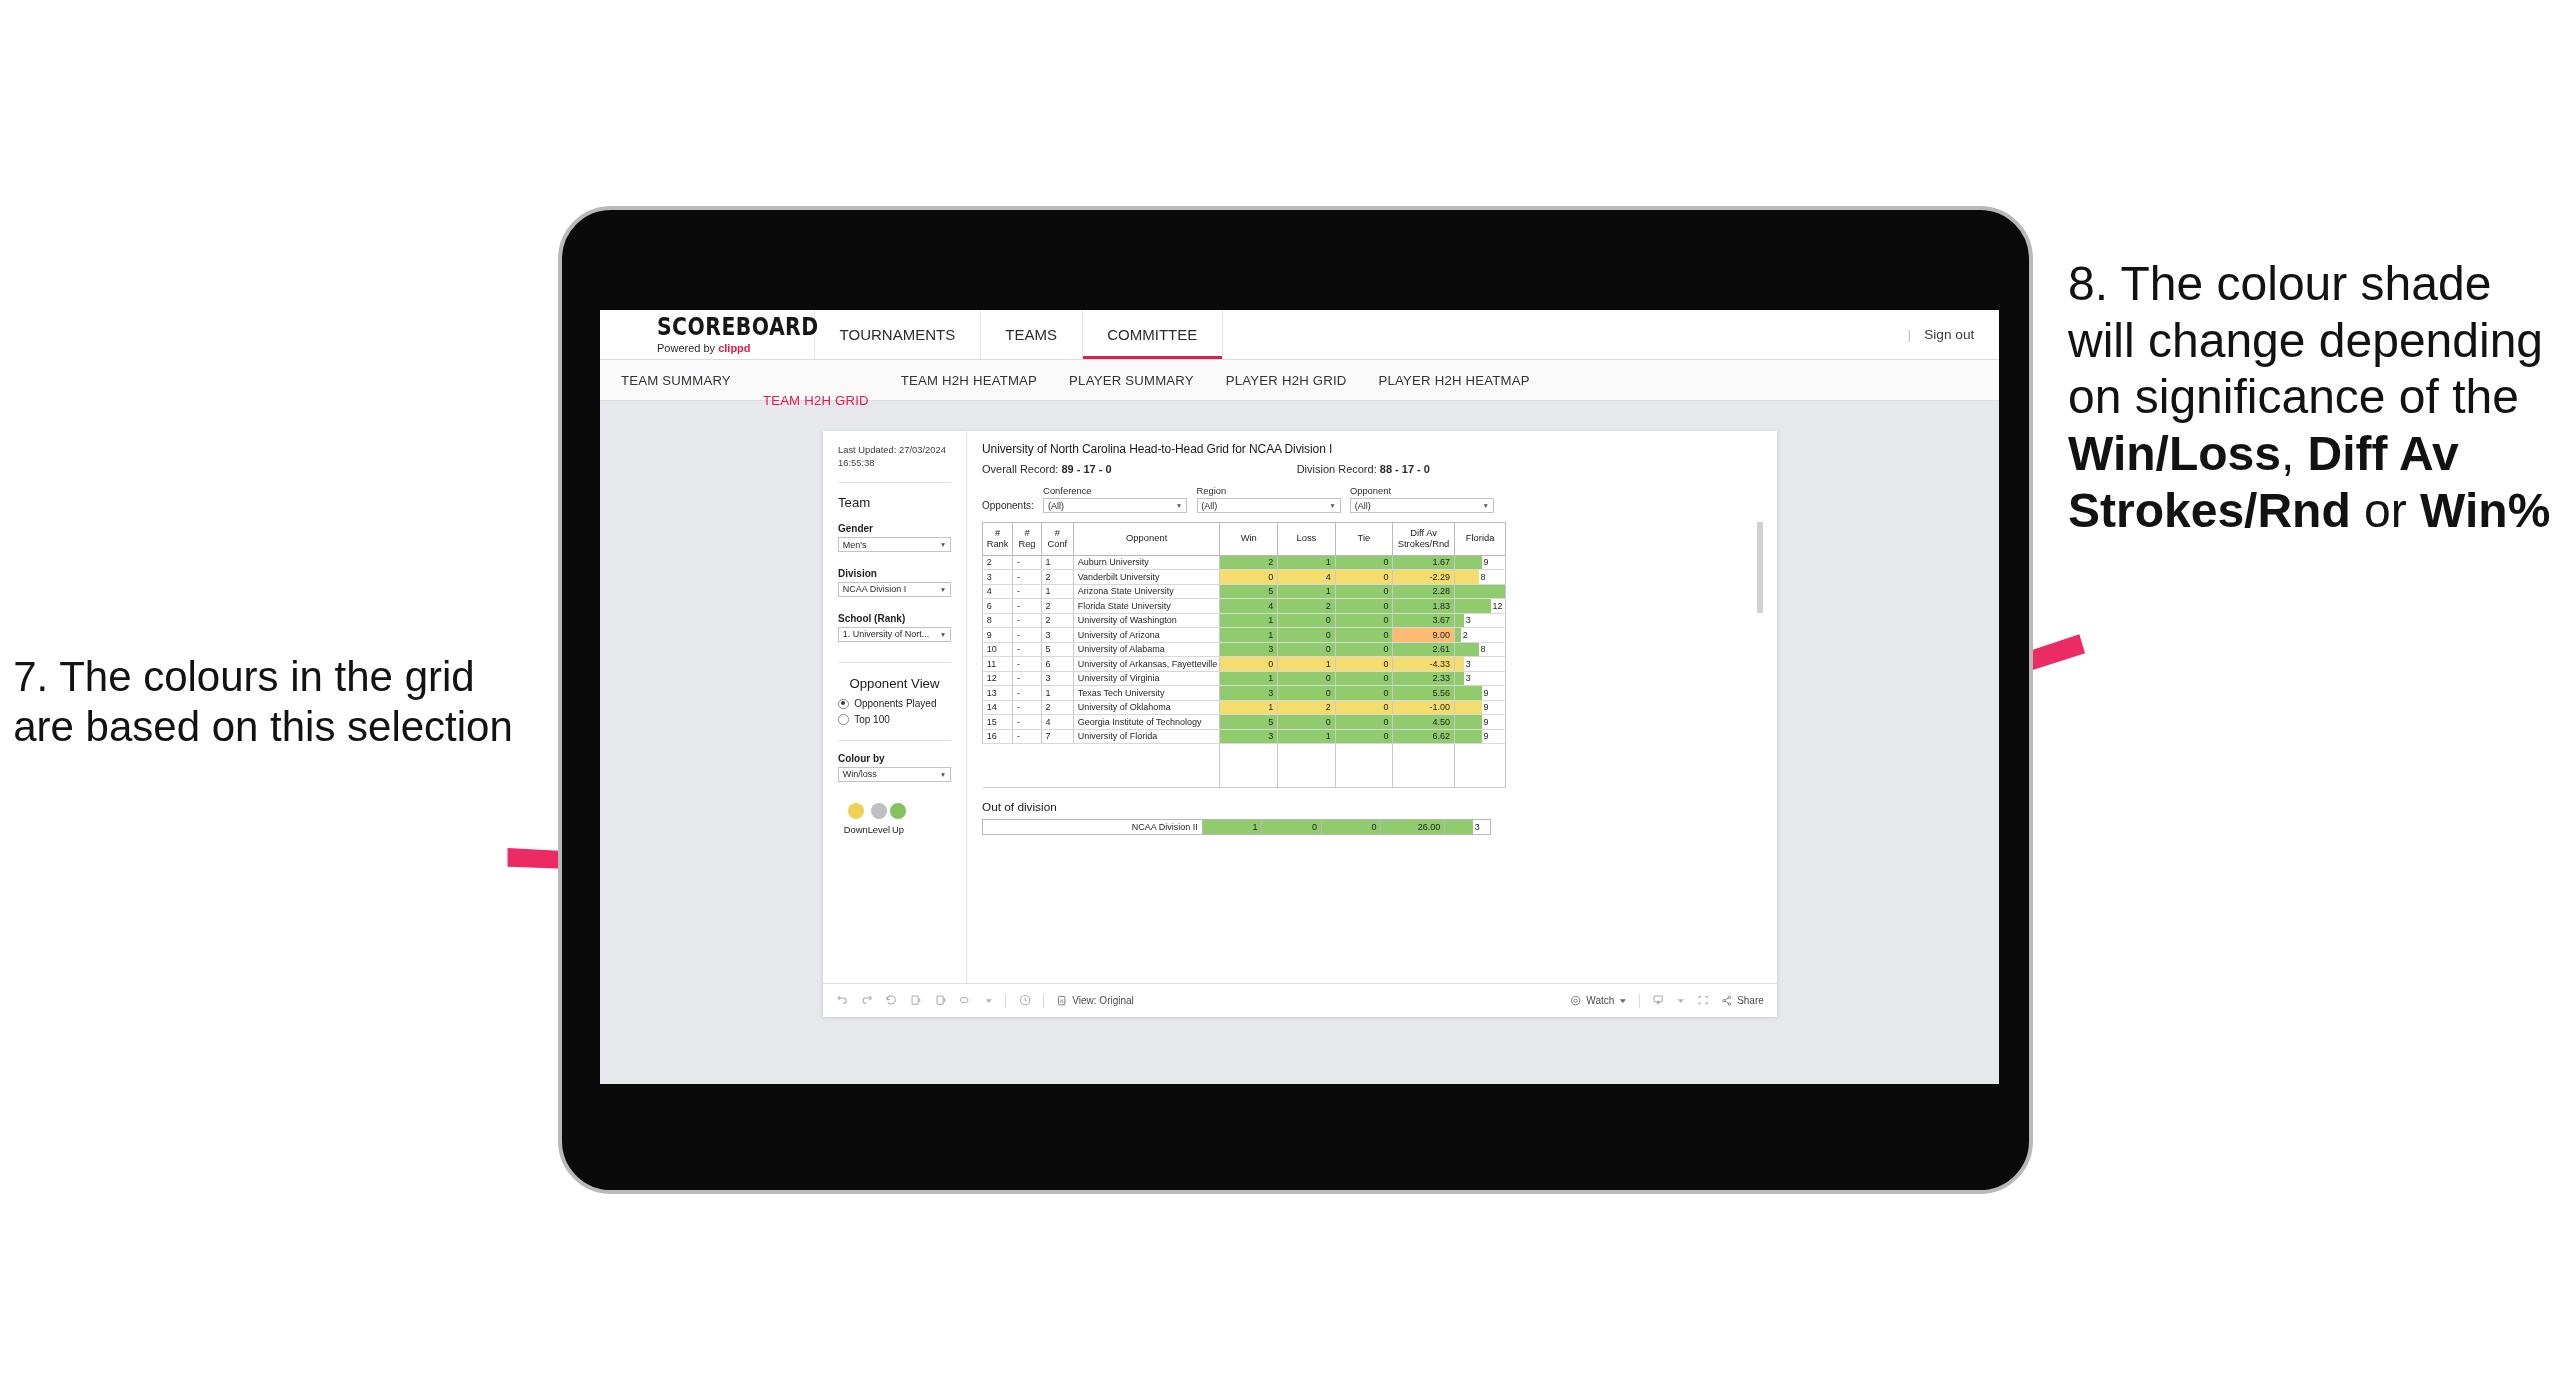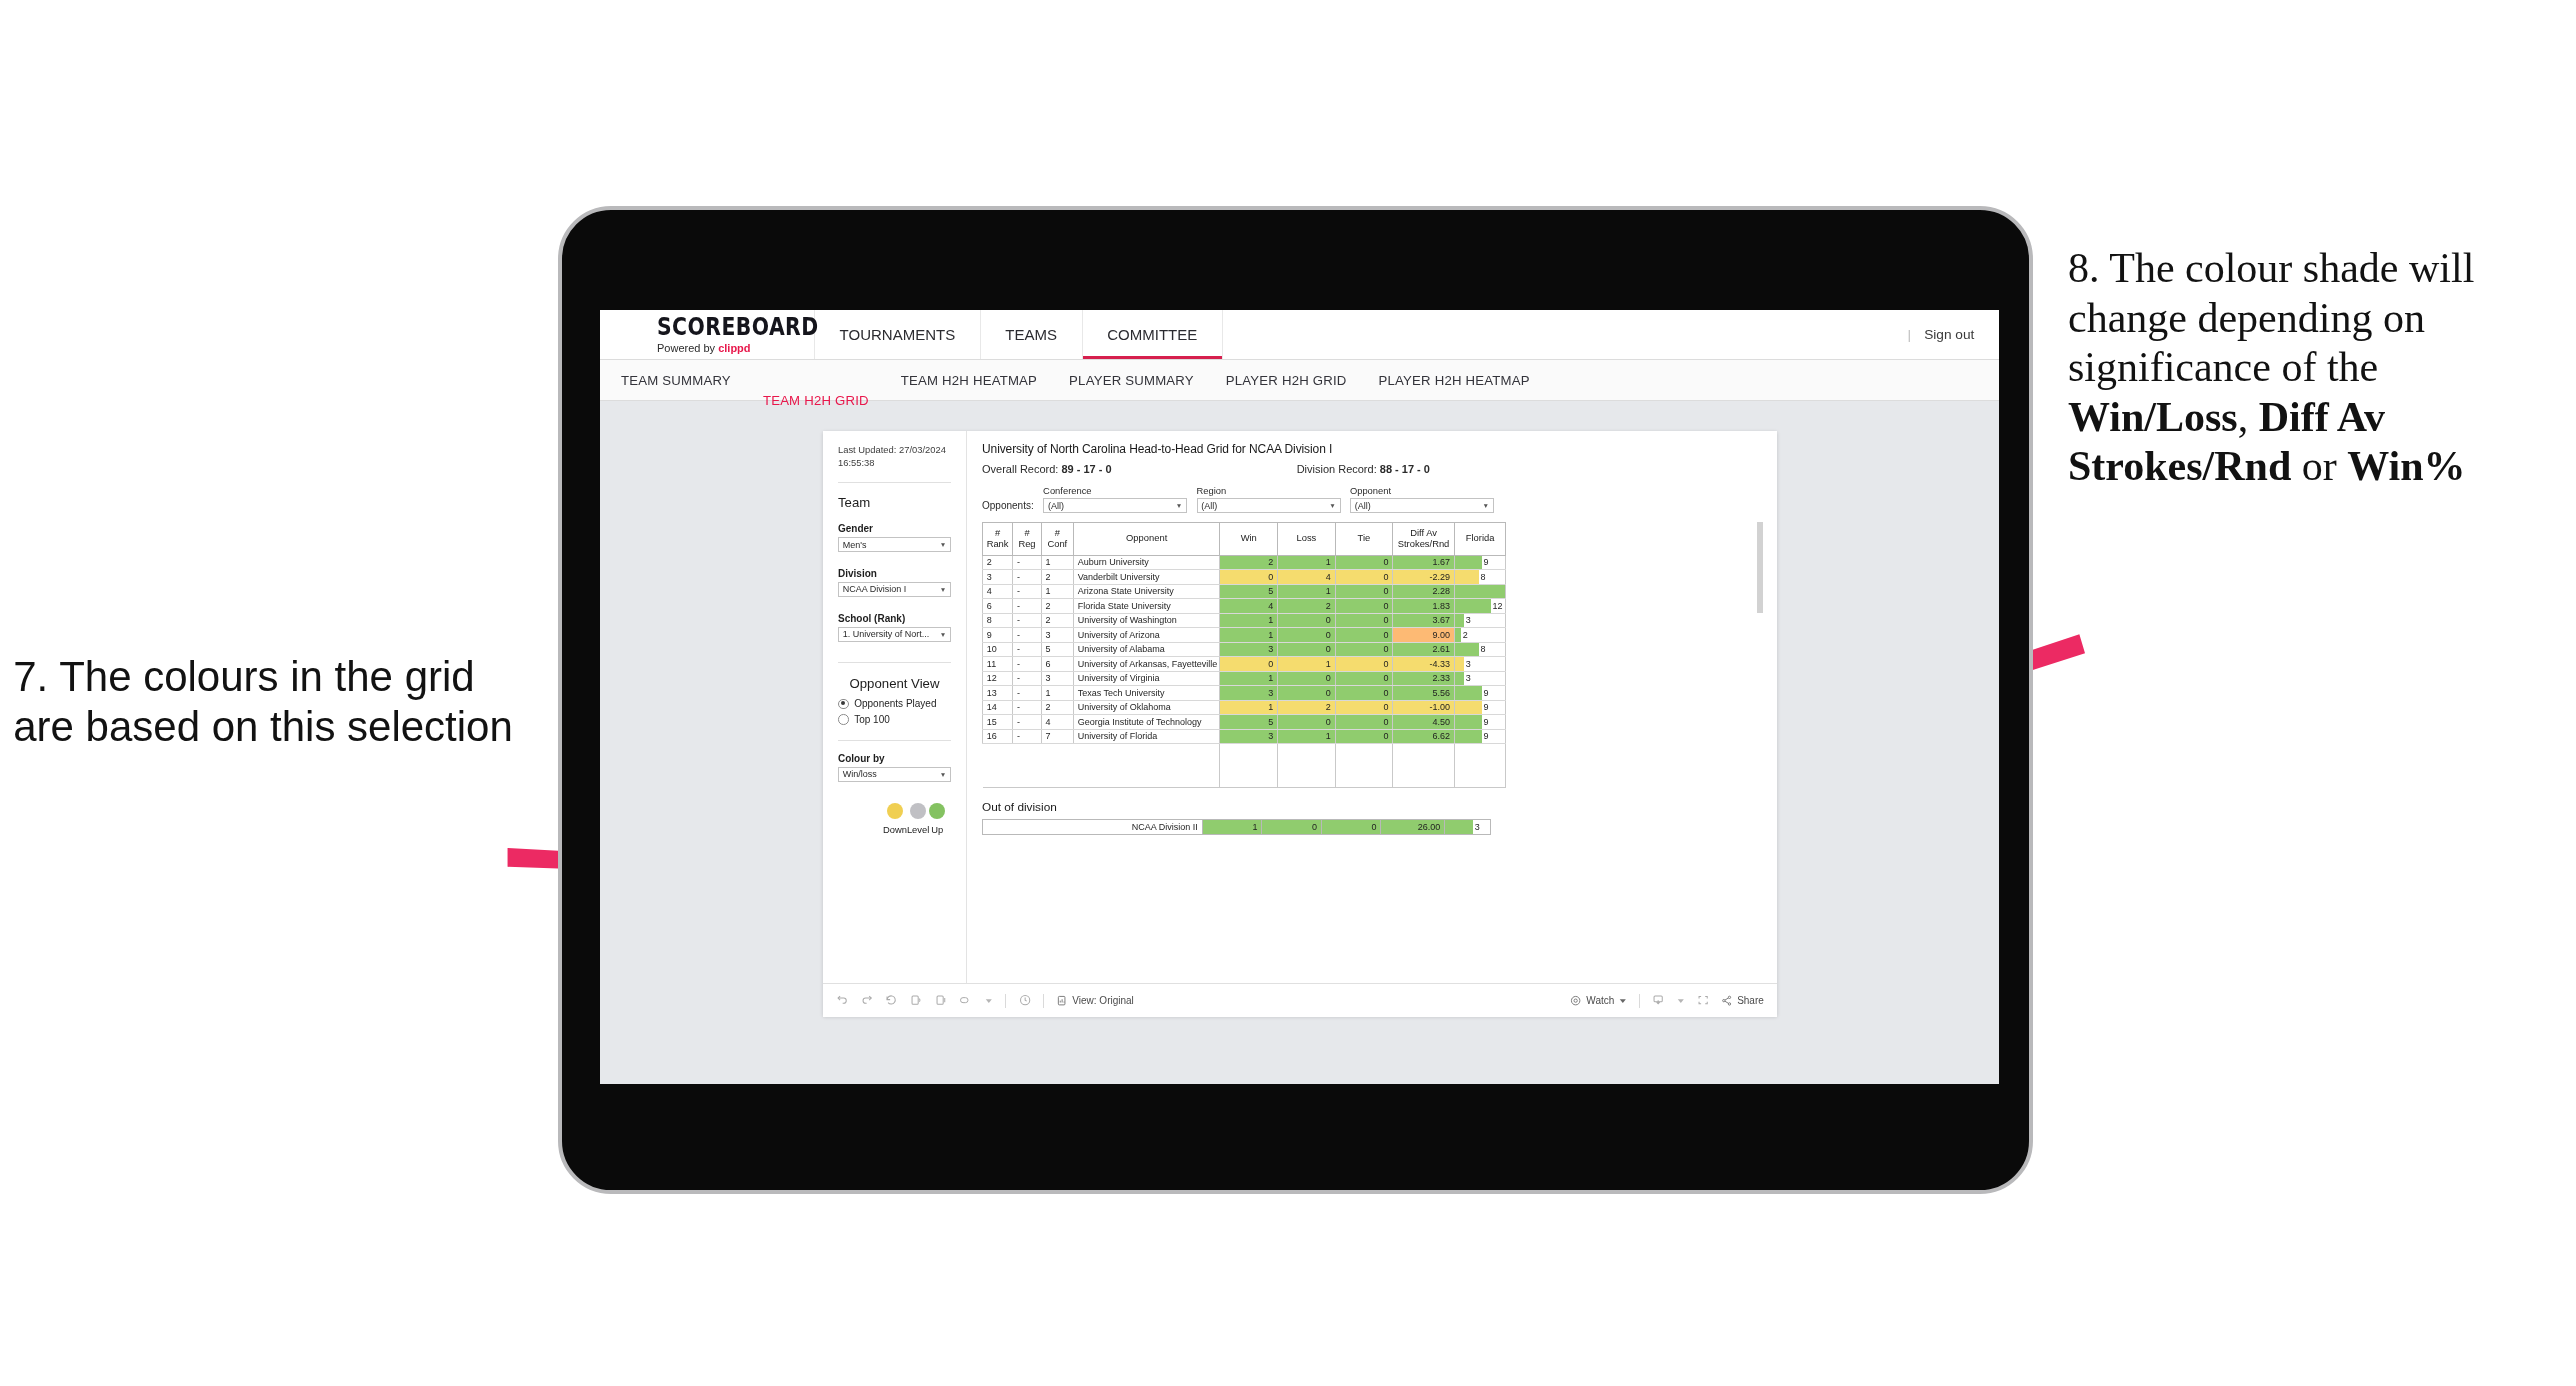--- a/index.html
+++ b/index.html
@@ -5,21 +5,21 @@
   html,body{margin:0;padding:0;}
   body{
     width:2576px;height:1386px;background:#ffffff;
     font-family:"Liberation Sans", sans-serif;
     overflow:hidden;position:relative;
   }
 
   
   .annot{position:absolute;color:#121212;line-height:1.18;}
   #annot-left{left:13.2px;top:652px;width:529px;font-size:42px;}
-  #annot-right{left:2068px;top:244px;width:500px;font-size:42px;font-family:Liberation Serif, serif;}
+  #annot-right{left:2068px;top:256px;width:500px;font-size:48px;}
   .annot b{font-weight:700;}
 
   .arrow{position:absolute;}
 
   
   #tablet{
     position:absolute;left:558px;top:206px;width:1475px;height:988px;
     background:#0a0a0a;border-radius:53px;
     border:4.7px solid #b9b9bb;
     box-sizing:border-box;
@@ -70,21 +70,21 @@
     color:#2a2a2a;display:flex;align-items:center;padding:0 3.8px;position:relative;
     box-sizing:border-box;cursor:pointer;white-space:nowrap;overflow:hidden;}
   .select .caret{position:absolute;right:3.8px;font-size:6.6px;color:#555;}
   .gap{height:16px;}
   .radio-row{display:flex;align-items:center;gap:5.7px;font-size:10px;color:#252525;
     margin-bottom:4.7px;cursor:pointer;}
   .radio{width:8.5px;height:8.5px;border-radius:50%;border:0.9px solid #8d8d8d;background:#fff;
     position:relative;flex:none;}
   .radio.on::after{content:"";position:absolute;left:1.5px;top:1.5px;width:4px;height:4px;
     border-radius:50%;background:#3a3a3a;}
-  .legend{display:flex;justify-content:flex-end;margin-top:21px;padding:0 5.7px;}
+  .legend{display:flex;justify-content:flex-start;margin-top:21px;padding:0 5.7px;}
   .legend .it{text-align:center;}
   .dot{width:16px;height:16px;border-radius:50%;margin:0 auto 4.7px;}
   .legend .lab{font-size:9.4px;color:#222;}
 
   
   #main{flex:1;padding:11.3px 15px 0 15px;box-sizing:border-box;position:relative;}
   .viz-title{font-size:12px;color:#1a1a1a;font-weight:400;letter-spacing:-0.1px;}
   .records{display:flex;margin-top:6.6px;font-size:11px;color:#2b2b2b;}
   .records .r2{margin-left:185px;}
   .records b{font-weight:700;}

